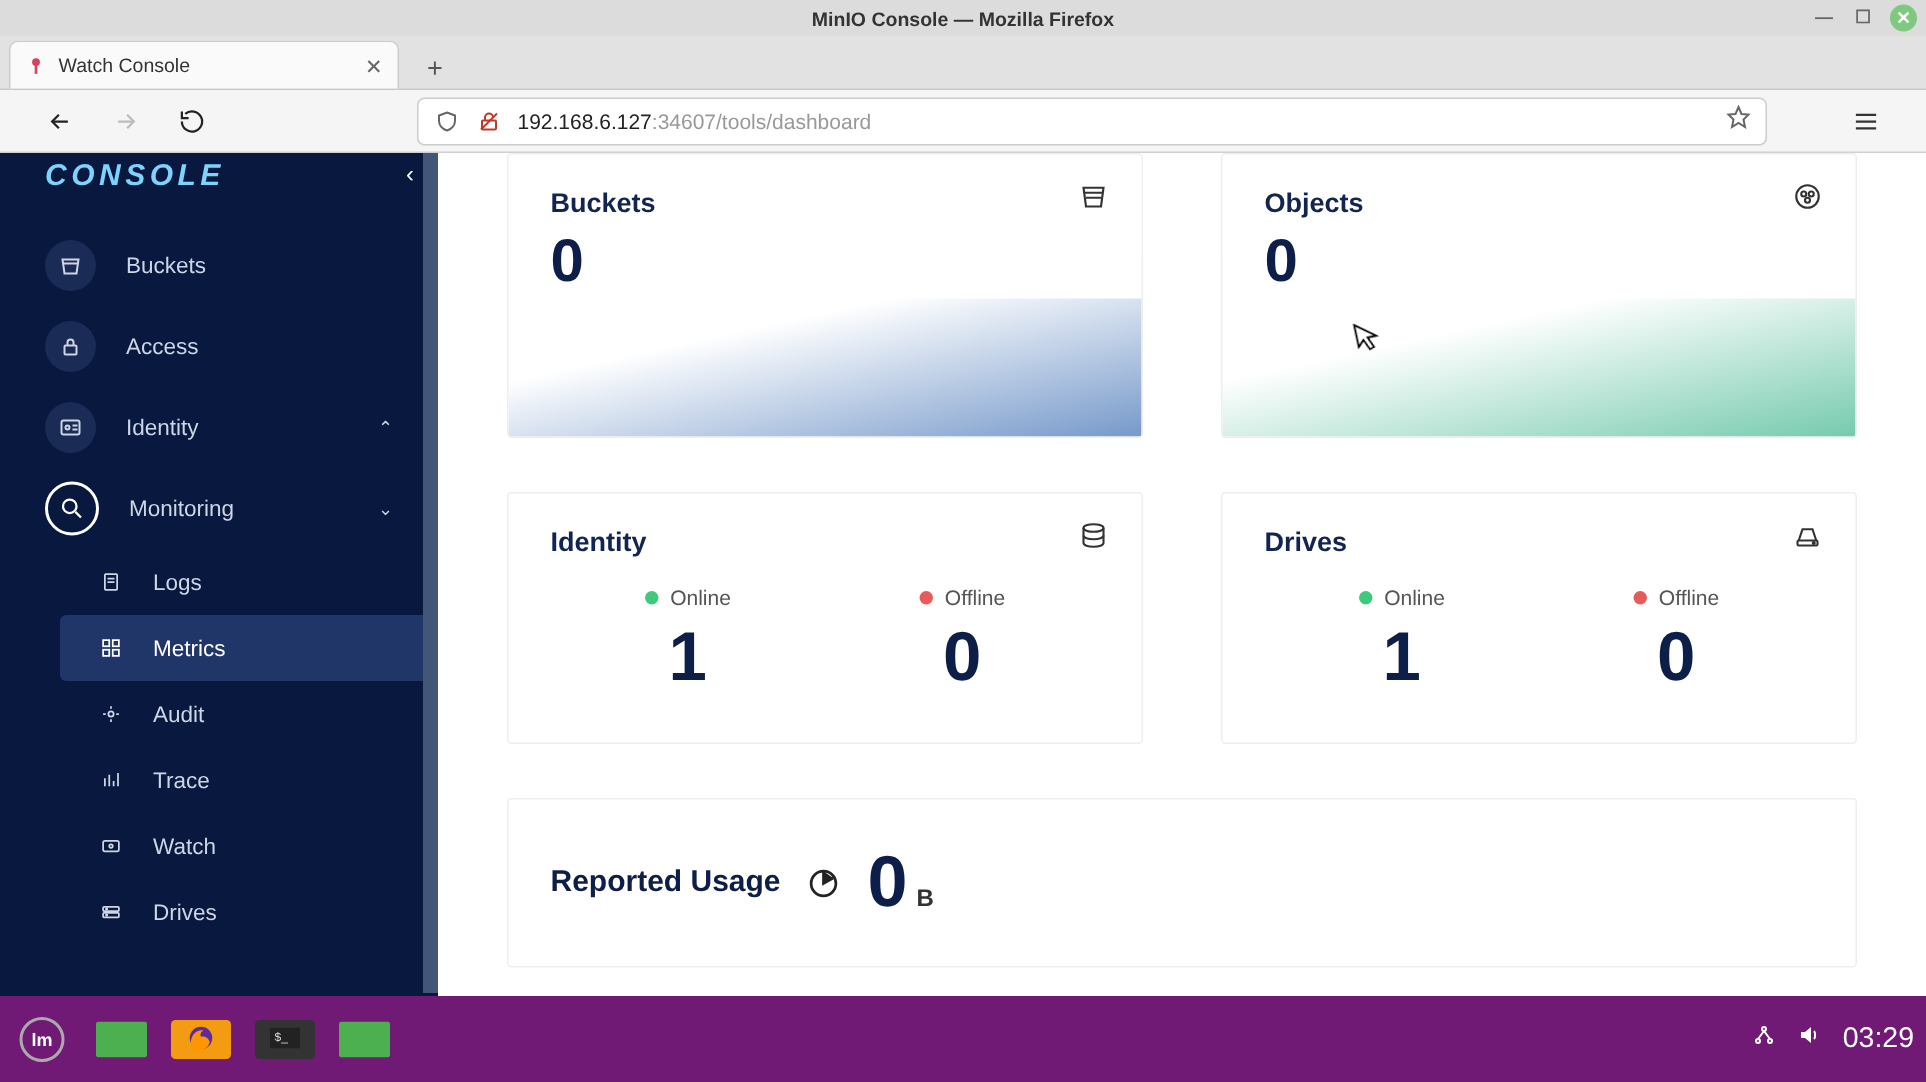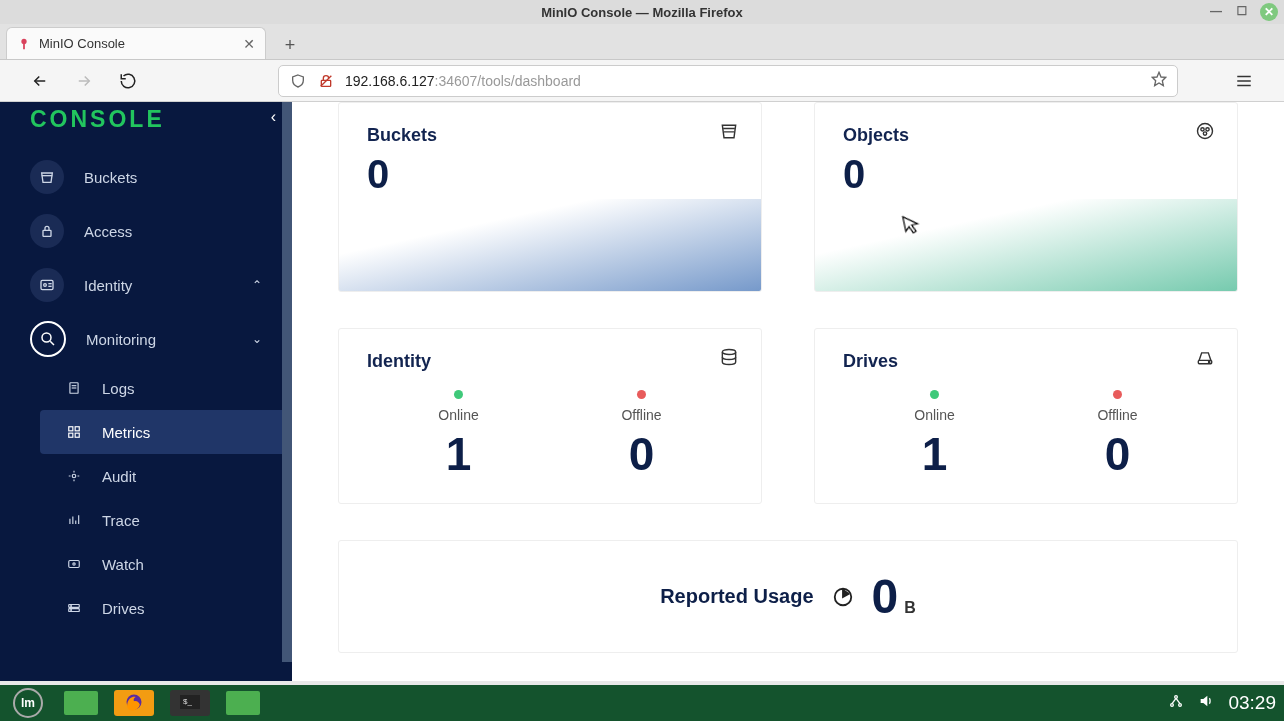--- a/index.html
+++ b/index.html
@@ -27,21 +27,21 @@
 .urlbox .urltext { font-size:14px; color:#222; }
 .urlbox .urltext .muted { color:#999; }
 .urlbox .star { margin-left:auto; color:#666; }
 .hamburger { width:28px; height:28px; display:flex; align-items:center; justify-content:center; margin-left:auto; cursor:pointer; }
 
 
 .app { display:flex; height: calc(721px - 24px - 36px - 42px - 40px);  }
 
 
 .sidebar { width: 292px; background:#08183f; color:#cdd6e6; position:relative; overflow:hidden; }
-.sidebar .brand { font-size:23px; font-weight:700; letter-spacing:3px; color:#22c55e; padding:4px 0 0 30px; height:34px; }
+.sidebar .brand { font-size:20px; font-weight:700; letter-spacing:3px; color:#7dd3fc; padding:4px 0 0 30px; height:34px;font-style:italic; }
 .collapse-chevron { position:absolute; top:6px; right:16px; color:#fff; font-size:16px; cursor:pointer; }
 .sidenav { margin-top:14px; }
 .sideitem { display:flex; align-items:center; gap:20px; padding:0 30px; height:54px; font-size:15px; cursor:pointer; color:#cdd6e6; }
 .sideitem .sicon { width:34px; height:34px; border-radius:50%; background:#1a2b55; display:flex; align-items:center; justify-content:center; font-size:14px; }
 .sideitem.expandable .chev { margin-left:auto; font-size:12px; }
 .sideitem.monitoring .sicon { border:2px solid #fff; background:transparent; width:36px; height:36px; }
 .subnav { margin-left:40px; }
 .subitem { display:flex; align-items:center; gap:18px; padding:0 24px; height:44px; font-size:15px; cursor:pointer; color:#cdd6e6; border-radius:4px; }
 .subitem .subicon { width:20px; display:flex; justify-content:center; font-size:14px; }
 .subitem.active { background:#203668; color:#fff; }
@@ -55,37 +55,37 @@
 .card .cicon { position:absolute; top:18px; right:22px; color:#444; }
 .card .bignum { font-size:40px; font-weight:800; color:#0d1f48; margin-top:6px; }
 .card .wave { position:absolute; left:0; right:0; bottom:0; height:92px; }
 .card.buckets .wave { background:linear-gradient(to top left, rgba(60,110,180,0.7), rgba(255,255,255,0) 70%); }
 .card.objects .wave { background:linear-gradient(to top left, rgba(60,180,140,0.7), rgba(255,255,255,0) 70%); }
 
 .cards-row.second { margin-top:36px; }
 .card.small { min-height:168px; }
 .statuses { display:flex; justify-content:space-between; margin-top:18px; }
 .statcol { text-align:center; flex:1; }
-.statlabelrow { display:flex; align-items:center; gap:8px; justify-content:center; font-size:14px; color:#555;flex-direction:column; }
+.statlabelrow { display:flex; align-items:center; gap:8px; justify-content:center; font-size:14px; color:#555; }
 .dot { width:9px; height:9px; border-radius:50%; display:inline-block; }
 .dot.green { background:#3fc97a; }
 .dot.red { background:#e85b5b; }
 .statnum { font-size:46px; font-weight:800; color:#0d1f48; margin-top:4px; }
 
-.usage-card { margin-top:36px; border:1px solid #eee; border-radius:3px; padding:28px; display:flex; align-items:center; justify-content:center; gap:18px; }
+.usage-card { margin-top:36px; border:1px solid #eee; border-radius:3px; padding:28px; display:flex; align-items:center; gap:18px; }
 .usage-label { font-size:20px; font-weight:700; color:#0d1f48; }
 .usage-val { font-size:48px; font-weight:800; color:#0d1f48; display:flex; align-items:baseline; gap:6px; }
 .usage-val .unit { font-size:16px; font-weight:600; color:#333; }
 .usage-icon { width:22px; height:22px; }
 
 
 .cursor { position:fixed; top:214px; left:904px; font-size:18px; color:#000; pointer-events:none; transform:rotate(-12deg); }
 
 
-.taskbar { position:fixed; bottom:0; left:0; right:0; height:36px; background:#14532d; display:flex; align-items:center; padding:0 8px; gap:16px; color:#fff; }
+.taskbar { position:fixed; bottom:0; left:0; right:0; height:57px; background:#701a75; display:flex; align-items:center; padding:0 8px; gap:16px; color:#fff; }
 .taskbar .tbicon { width:40px; height:30px; display:flex; align-items:center; justify-content:center; border-radius:3px; cursor:pointer; }
 .taskbar .tbicon.thumb { width:40px; height:26px; border-bottom:2px solid transparent; }
 .taskbar .tbicon.fx { background:#f39c12; border-radius:3px; }
 .taskbar .tbicon.term { background:#333; }
 .taskbar .tbicon.fm1 { background:#4caf50; width:34px; height:24px; border-radius:2px; }
 .taskbar .tbicon.fm2 { background:#4caf50; width:34px; height:24px; border-radius:2px; }
 .taskbar .mint { width:30px; height:30px; border:2px solid #aaa; border-radius:50%; display:flex; align-items:center; justify-content:center; font-size:12px; font-weight:700; }
 .taskbar .right { margin-left:auto; display:flex; align-items:flex-start; gap:14px; font-size:19px; }
 </style>
 </head>
@@ -101,21 +101,21 @@
 </div>
 
 <div class="tabstrip">
   <div class="tab">
     <span class="favicon">
       <svg viewBox="0 0 16 16" width="14" height="14">
           <circle cx="8" cy="5" r="3" fill="#d9415c"></circle>
           <rect x="7" y="7" width="2" height="7" fill="#d9415c"></rect>
         </svg>
     </span>
-    <span>MinIO Console</span>
+    <span>Watch Console</span>
     <span class="close-tab">✕</span>
   </div>
   <div class="newtab">+</div>
 </div>
 
 <div class="navrow">
   <div class="navbtn">
     <svg width="18" height="18" viewBox="0 0 24 24" fill="none" stroke="#222" stroke-width="2">
         <path d="M19 12H5"></path>
         <path d="M11 18l-6-6 6-6"></path>

